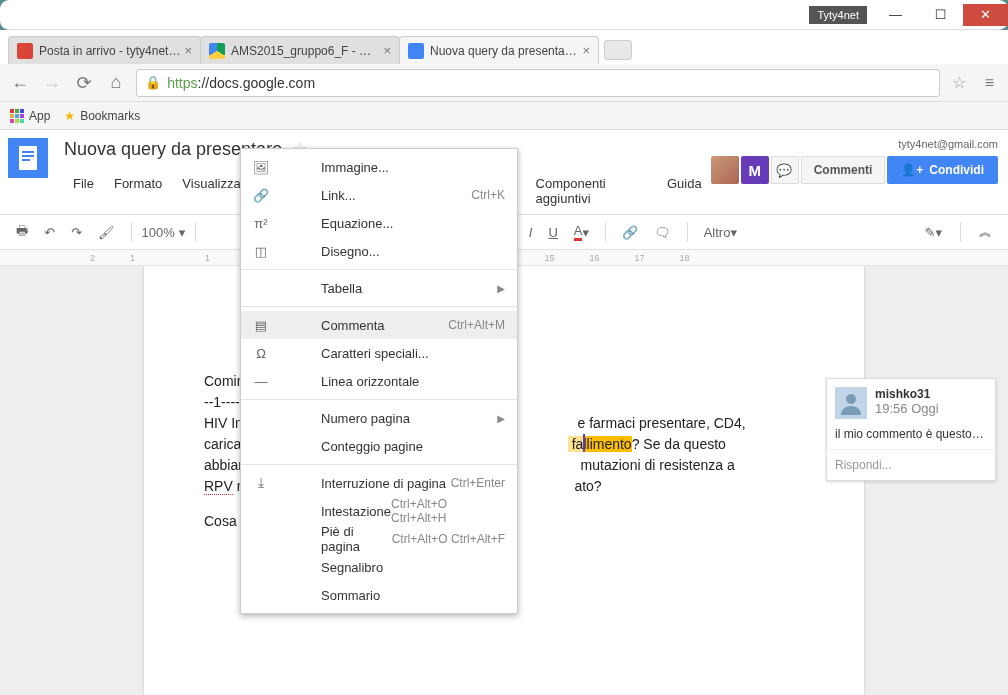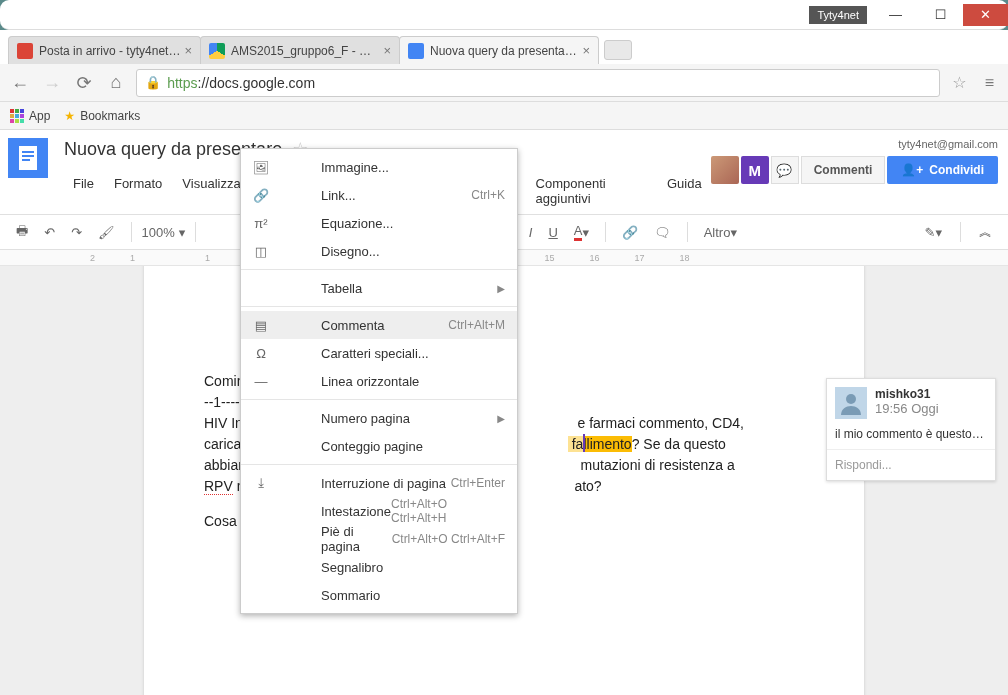--- a/index.html
+++ b/index.html
@@ -270,21 +270,21 @@
       <span>16</span>
       <span>17</span>
       <span>18</span>
   </div>
 
   <div class="docarea">
     <div class="page">
       <div style="height:80px;"></div>
       <div><span>Cominciamo da qu</span></div>
       <div><span>--1--------------------</span></div>
-      <div><span>HIV  In che conte</span><span style="display:inline-block;width:270px;"></span><span>e farmaci commento, CD4,</span></div>
+      <div><span>HIV  In che conte</span><span style="display:inline-block;width:270px;"></span><span>e farmaci presentare, CD4,</span></div>
       <div><span>carica virale). </span><span class="hl">Qu</span><span style="display:inline-block;width:258px;"></span><span class="hl"> fa</span><span class="cursor-caret"></span><span class="hl2">llimento</span><span>? Se da questo</span></div>
       <div><span>abbiamo poco, c</span><span style="display:inline-block;width:270px;"></span><span> mutazioni di resistenza a</span></div>
       <div><span class="underline">RPV</span><span> nei pazient</span><span style="display:inline-block;width:270px;"></span><span>ato?</span></div>
       <div style="height:14px;"></div>
       <div><span>Cosa possiamo dir</span></div>
     </div>
   </div>
 
 </div>
 

